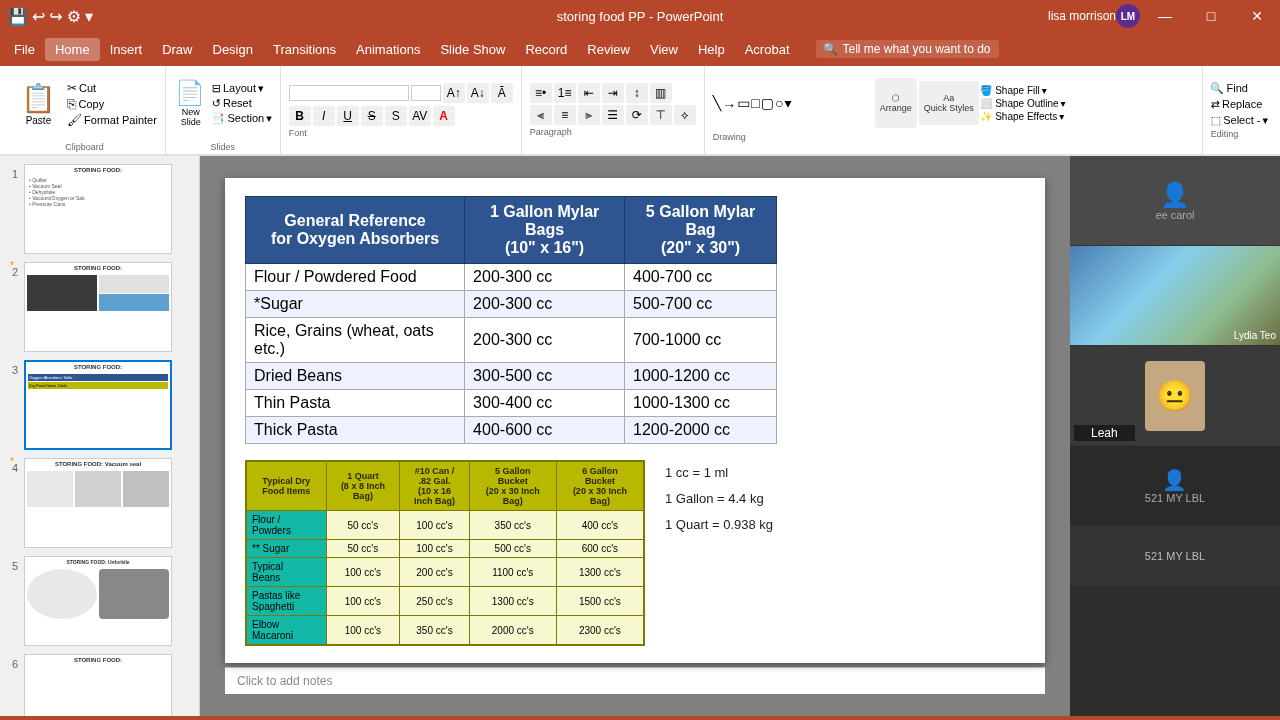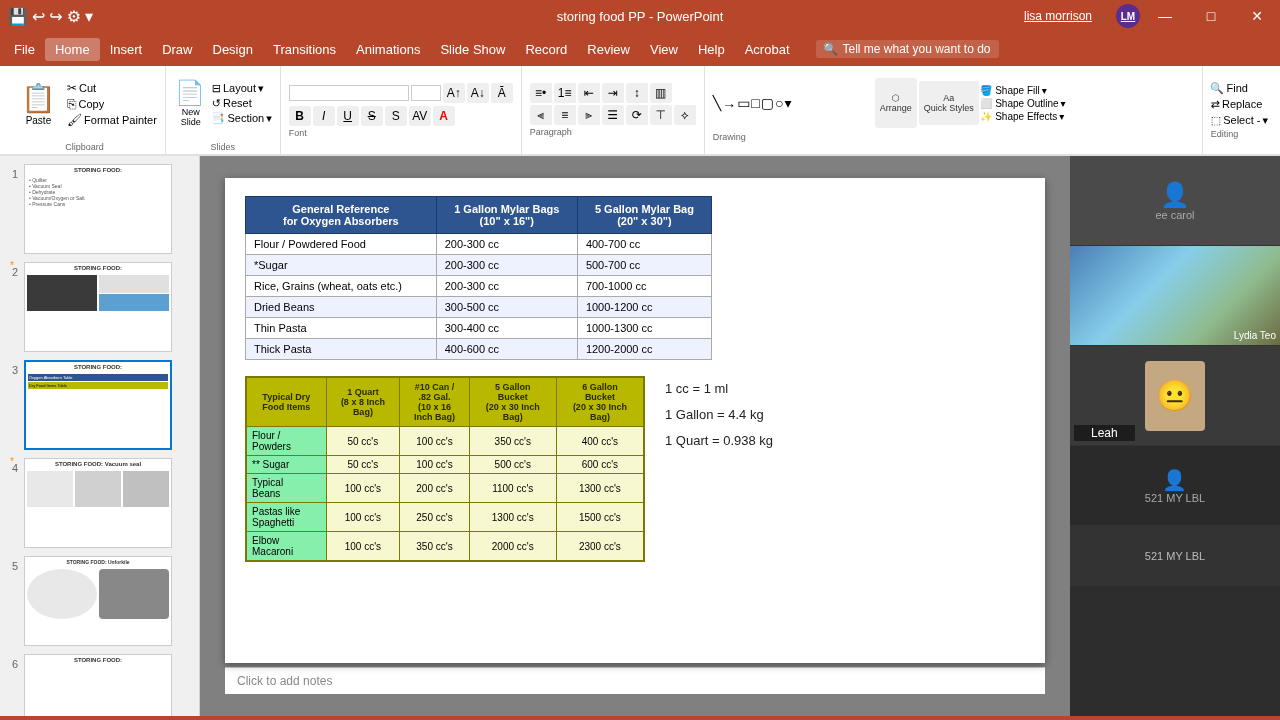--- a/index.html
+++ b/index.html
@@ -7,21 +7,21 @@
 
     
     #titlebar { background: #b7472a; height: 32px; display: flex; align-items: center; justify-content: center; color: white; font-size: 13px; position: relative; }
     #titlebar .title { position: absolute; left: 50%; transform: translateX(-50%); }
     #titlebar .controls { position: absolute; right: 0; display: flex; }
     #titlebar .ctrl-btn { width: 46px; height: 32px; display: flex; align-items: center; justify-content: center; color: white; font-size: 14px; cursor: pointer; }
     #titlebar .left-icons { position: absolute; left: 8px; display: flex; align-items: center; gap: 4px; }
     #titlebar .left-icons span { color: white; font-size: 16px; cursor: pointer; }
 
     
-    #userbar { position: absolute; top: 0; right: 140px; height: 32px; display: flex; align-items: center; gap: 24px; color: white; font-size: 12px; text-decoration: underline; }
+    #userbar { position: absolute; top: 0; right: 140px; height: 32px; display: flex; align-items: center; gap: 0; color: white; font-size: 12px; }
     #userbar .avatar { width: 24px; height: 24px; border-radius: 50%; background: #5c2d91; color: white; display: flex; align-items: center; justify-content: center; font-size: 10px; font-weight: bold; }
 
     
     #menubar { background: #b7472a; height: 34px; display: flex; align-items: center; padding: 0 4px; }
     #menubar .menu-item { color: white; padding: 4px 10px; font-size: 13px; cursor: pointer; border-radius: 3px; }
     #menubar .menu-item:hover, #menubar .menu-item.active { background: rgba(255,255,255,0.25); }
     #menubar .menu-item.active { background: rgba(255,255,255,0.3); }
 
     
     #ribbon { background: white; border-bottom: 1px solid #d0d0d0; padding: 4px 4px 0 4px; }
@@ -40,31 +40,31 @@
 
     
     #canvas-area { flex: 1; background: #808080; display: flex; flex-direction: column; align-items: center; justify-content: center; overflow: auto; position: relative; }
     #slide-canvas { background: white; width: 820px; height: 485px; position: relative; box-shadow: 0 2px 8px rgba(0,0,0,0.4); }
 
     
     #right-panel { width: 210px; background: #2d2d2d; display: flex; flex-direction: column; }
 
     
     #statusbar { background: #b7472a; height: 28px; display: flex; align-items: center; justify-content: space-between; padding: 0 8px; color: white; font-size: 11px; }
-    table.ref-table { border-collapse: collapse; width: 467px; font-size: 11px; }
+    table.ref-table { border-collapse: collapse; width: 532px; font-size: 16px; }
     table.ref-table th { background: #2e5590; color: white; padding: 6px 8px; text-align: center; border: 1px solid #1a3a6b; }
     table.ref-table td { padding: 4px 8px; border: 1px solid #aaa; text-align: left; }
     table.ref-table tr:nth-child(even) { background: #eef2ff; }
     table.ref-table tr:nth-child(odd) { background: white; }
     table.ref-table td:first-child { text-align: left; font-weight: 500; }
 
     table.dry-table { border-collapse: collapse; width: 400px; font-size: 10px; border: 2px solid #7a7a00; }
     table.dry-table th { background: #b8b800; color: #2a2a00; padding: 4px 5px; text-align: center; border: 1px solid #7a7a00; font-size: 9px; }
     table.dry-table td { padding: 3px 5px; border: 1px solid #7a7a00; text-align: center; background: #f8f8d0; }
-    table.dry-table td:first-child { text-align: left; background: #86efac; }
+    table.dry-table td:first-child { text-align: left; background: #14b8a6; }
     table.dry-table .header-row th { background: #b8b800; }
 
     
     ::-webkit-scrollbar { width: 8px; height: 8px; }
     ::-webkit-scrollbar-track { background: #f0f0f0; }
     ::-webkit-scrollbar-thumb { background: #aaa; border-radius: 4px; }
 
     
     .thumb-title { font-size: 6px; font-weight: bold; color: #333; text-align: center; padding: 2px; }
     .thumb-content { font-size: 5px; color: #555; padding: 2px 4px; }

